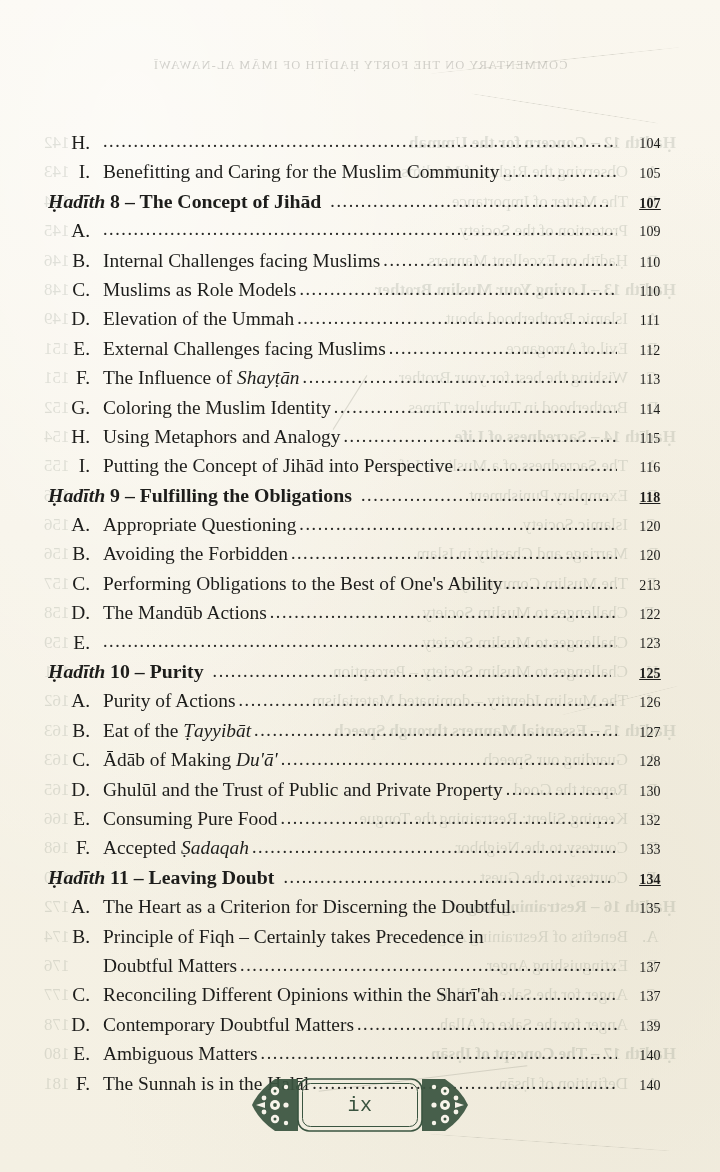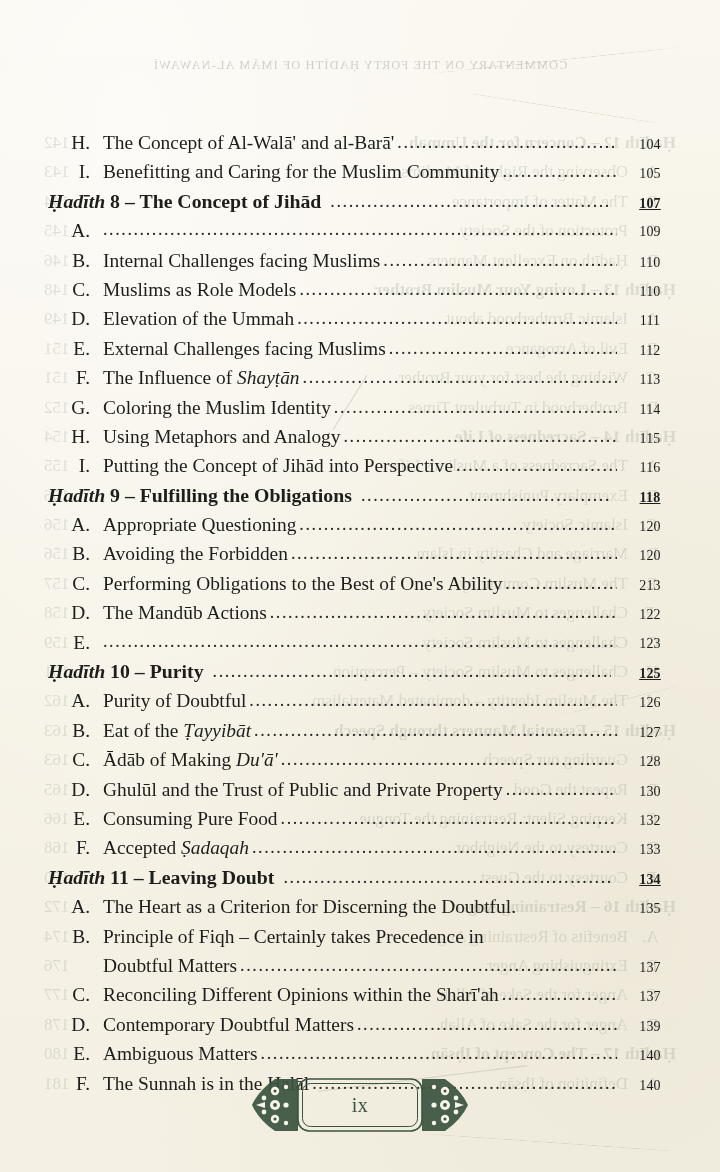--- a/index.html
+++ b/index.html
@@ -175,20 +175,21 @@
     position: absolute;
     left: 0; top: 0;
     width: 720px;
     height: 74px;
     display: flex;
     align-items: center;
     justify-content: center;
     font-size: 20px;
     color: #3a5440;
     letter-spacing: 0.5px;
+    font-family: Liberation Mono, monospace;
   }
 </style>
 </head>
 <body>
 
 <div class="paper-tint"></div>
 
 <div class="scratch s1"></div>
 <div class="scratch s2"></div>
 <div class="scratch s3"></div>
@@ -357,21 +358,20 @@
       <span class="g-letter">A.</span>
       <span class="g-title">Definition of Iḥsān</span>
       <span class="g-num">181</span>
     </div>
   </div>
 
 <div class="toc" id="toc-list">
     <div class="toc-row">
       <span class="letter">H.</span>
       <span class="title-wrap">
-        <span class="title"><span>The Concept of Al-Walā' and al-Barā'</span></span>
         <span class="leader">.........................................................................................</span>
         <span class="pageno">104</span>
       </span>
     </div>
     <div class="toc-row">
       <span class="letter">I.</span>
       <span class="title-wrap">
         <span class="title"><span>Benefitting and Caring for the Muslim Community</span></span>
         <span class="leader">.........................................................................................</span>
         <span class="pageno">105</span>
@@ -504,21 +504,21 @@
     <div class="toc-row head">
       <span class="title-wrap">
         <span class="title"><i>Ḥadīth</i><span> 10 – Purity</span></span>
         <span class="leader">.........................................................................................</span>
         <span class="pageno">125</span>
       </span>
     </div>
     <div class="toc-row">
       <span class="letter">A.</span>
       <span class="title-wrap">
-        <span class="title"><span>Purity of Doubtful</span></span>
+        <span class="title"><span>Purity of Actions</span></span>
         <span class="leader">.........................................................................................</span>
         <span class="pageno">126</span>
       </span>
     </div>
     <div class="toc-row">
       <span class="letter">B.</span>
       <span class="title-wrap">
         <span class="title"><span>Eat of the </span><i>Ṭayyibāt</i></span>
         <span class="leader">.........................................................................................</span>
         <span class="pageno">127</span>

